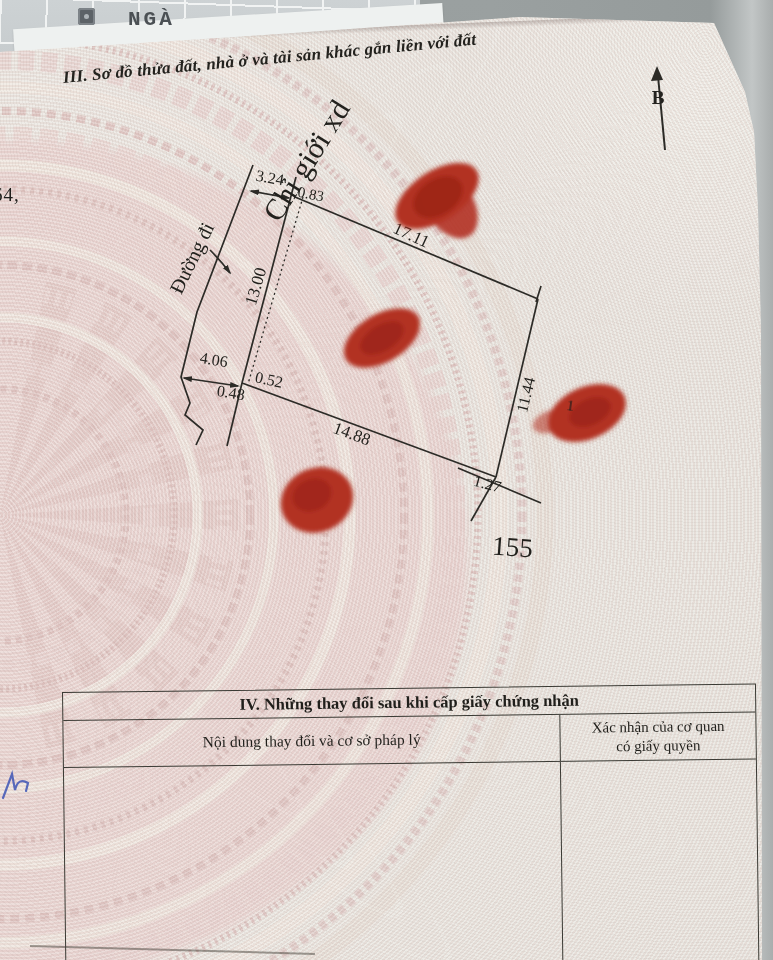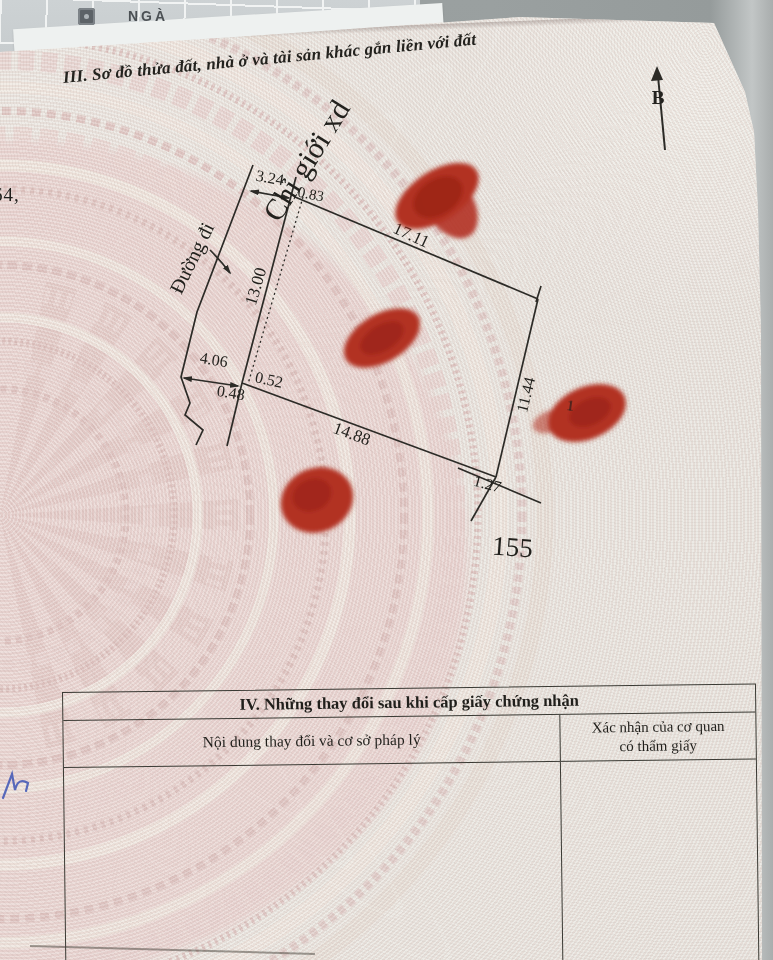--- a/index.html
+++ b/index.html
@@ -29,22 +29,22 @@
     background:#eef1f0;
     transform:rotate(-3.5deg);
     box-shadow:0 1px 2px rgba(0,0,0,.15);
   }
   .stamp-chip{
     left:78px;top:8px;width:17px;height:17px;border-radius:3px;
     background:#5c6267;box-shadow:inset 0 0 0 2px #7d8388;
   }
   .stamp-dot{left:84px;top:14px;width:5px;height:5px;border-radius:50%;background:#aeb4b8;}
   .other-paper-text{
-    left:128px;top:8px;color:#4b5054;font-weight:bold;font-size:14px;
-    letter-spacing:3px;font-family:Liberation Sans, sans-serif;
+    left:128px;top:8px;color:#4b5054;font-weight:bold;font-size:21px;
+    letter-spacing:3px;font-family:Liberation Mono, monospace;
   }
 
   
   .doc{
     left:0;top:0;width:773px;height:960px;
     clip-path:polygon(0px 52px,250px 36px,520px 17px,714px 23px,745px 92px,754px 132px,758px 210px,761px 330px,762px 960px,0px 960px);
     background:
       radial-gradient(circle 300px at 690px 90px, rgba(240,238,232,.85) 0%, rgba(240,238,232,0) 75%),
       radial-gradient(ellipse 625px 575px at 12px 560px, #ead7d4 0%, #e9d6d3 72%, rgba(233,214,211,0) 74%),
       linear-gradient(100deg,#ebe8e2,#e8e5df);
@@ -224,21 +224,21 @@
 
     <text transform="translate(566,410) rotate(8)" font-family="Liberation Serif, serif" font-size="15" fill="#1c1c1a">1</text>
   </svg>
 
   <div class="abs tbl">
     <div class="t-title">IV. Những thay đổi sau khi cấp giấy chứng nhận</div>
     <div class="t-head">
       <div class="c1">Nội dung thay đổi và cơ sở pháp lý</div>
       <div class="c2">
         <span>Xác nhận của cơ quan</span>
-        <span>có thẩm giấy</span>
+        <span>có giấy quyền</span>
       </div>
     </div>
     <div class="t-body">
       <div class="b1"></div>
       <div class="b2"></div>
     </div>
   </div>
 
   <svg class="abs" style="left:0;top:766px;" width="42" height="44">
     <path d="M3,32 L12,8 L15,24 C17,15 22,13 28,17 L26,25" fill="none" stroke="#3d55b5" stroke-width="2.2" opacity=".85" stroke-linecap="round"></path>

